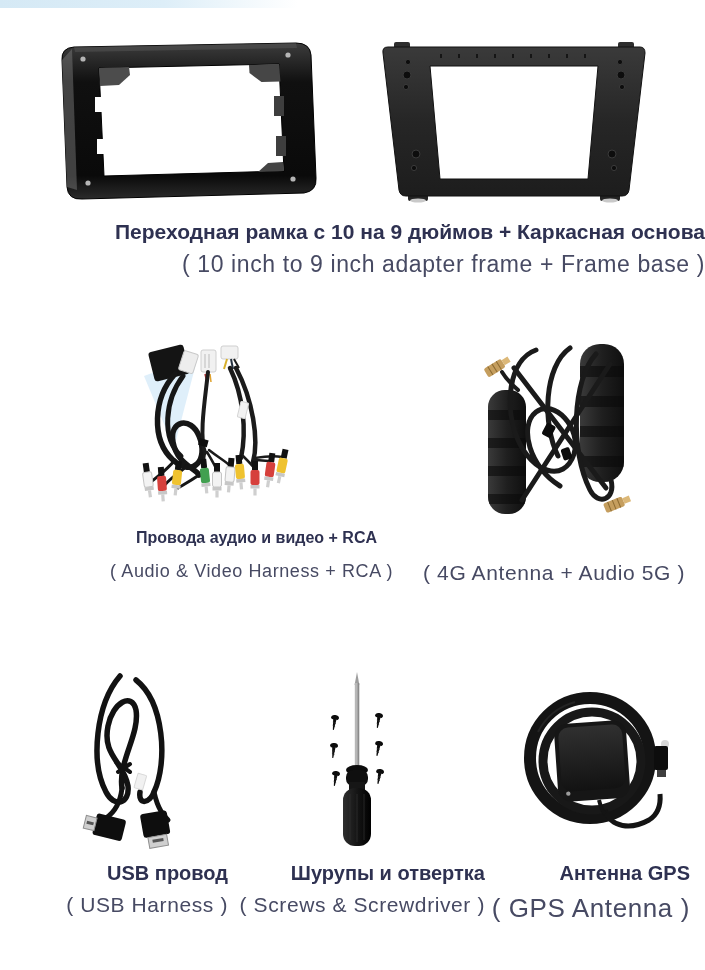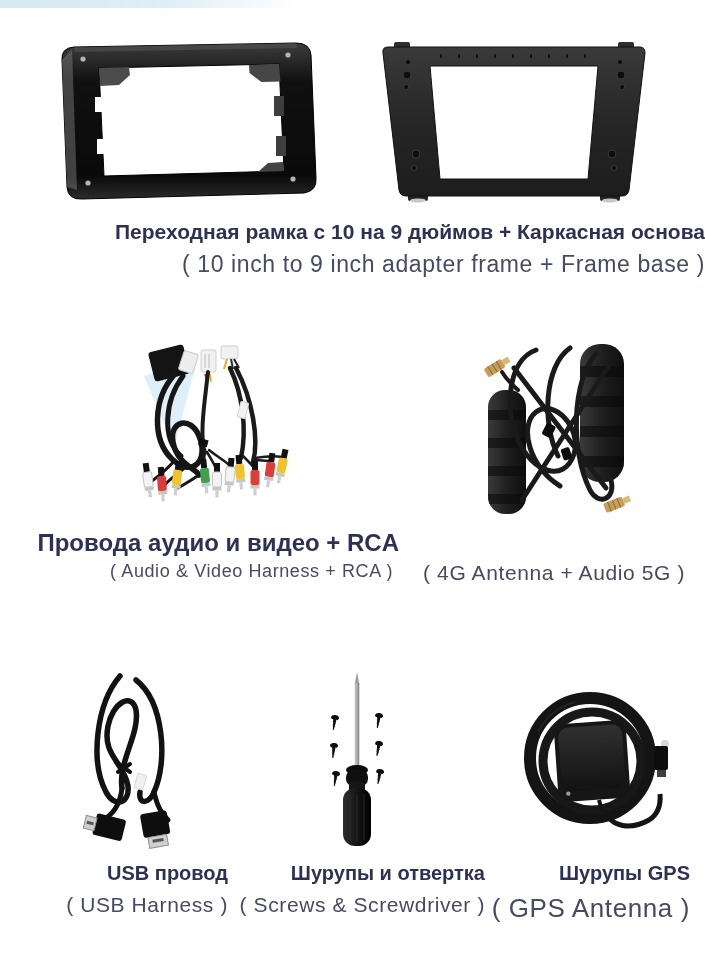--- a/index.html
+++ b/index.html
@@ -250,21 +250,21 @@
       <g transform="rotate(-22 138 166)">
         <rect x="126" y="161" width="20" height="10" rx="2" fill="#c59e5e"></rect>
         <rect x="146" y="163" width="7" height="6" fill="#dcb878"></rect>
         <line x1="131" y1="161" x2="131" y2="171" stroke="#8c6a30"></line>
         <line x1="136" y1="161" x2="136" y2="171" stroke="#8c6a30"></line>
         <line x1="141" y1="161" x2="141" y2="171" stroke="#8c6a30"></line>
       </g>
     </svg>
   </div>
 
-  <div class="cap ru" style="left:24px;top:529px;width:375px;font-size:24px">Провода аудио и видео + RCA</div>
+  <div class="cap ru" style="left:2px;top:529px;width:375px;font-size:16px">Провода аудио и видео + RCA</div>
   <div class="cap en" style="left:18px;top:561px;width:375px;font-size:18px">( Audio &amp; Video Harness + RCA )</div>
   <div class="cap en" style="left:395px;top:561px;width:290px;font-size:21px">( 4G Antenna + Audio 5G )</div>
 
   <div class="photo" style="left:80px;top:670px;width:105px;height:180px">
     <svg viewBox="0 0 105 180">
       <g stroke="#121212" fill="none" stroke-linecap="round">
         <path d="M40,6 C16,34 10,92 26,122 C34,138 50,134 48,116 C44,92 22,86 28,56 C33,32 52,22 56,40 C60,64 38,92 42,118" stroke-width="5.5"></path>
         <path d="M56,10 C84,32 88,92 74,122 C70,133 58,136 60,122" stroke-width="5.5"></path>
         <path d="M42,118 C40,136 32,144 26,148" stroke-width="5"></path>
         <path d="M74,122 C78,140 84,146 88,150" stroke-width="5"></path>
@@ -339,16 +339,16 @@
         <circle cx="53" cy="110" r="2.2" fill="#9c9c9c"></circle>
       </g>
       <path d="M86,118 C88,126 90,130 92,132" stroke="#141414" stroke-width="4" fill="none"></path>
     </svg>
   </div>
 
   <div class="cap en" style="left:28px;top:893px;width:200px;font-size:21px">( USB Harness )</div>
   <div class="cap ru" style="left:28px;top:862px;width:200px;font-size:20px">USB провод</div>
   <div class="cap en" style="left:235px;top:893px;width:250px;font-size:21px">( Screws &amp; Screwdriver )</div>
   <div class="cap ru" style="left:235px;top:862px;width:250px;font-size:20px">Шурупы и отвертка</div>
-  <div class="cap ru" style="left:490px;top:862px;width:200px;font-size:20px">Шурупы GPS</div>
+  <div class="cap ru" style="left:490px;top:862px;width:200px;font-size:20px">Антенна GPS</div>
   <div class="cap en" style="left:490px;top:893px;width:200px;font-size:26px">( GPS Antenna )</div>
 
 </div>
 
 </body></html>

